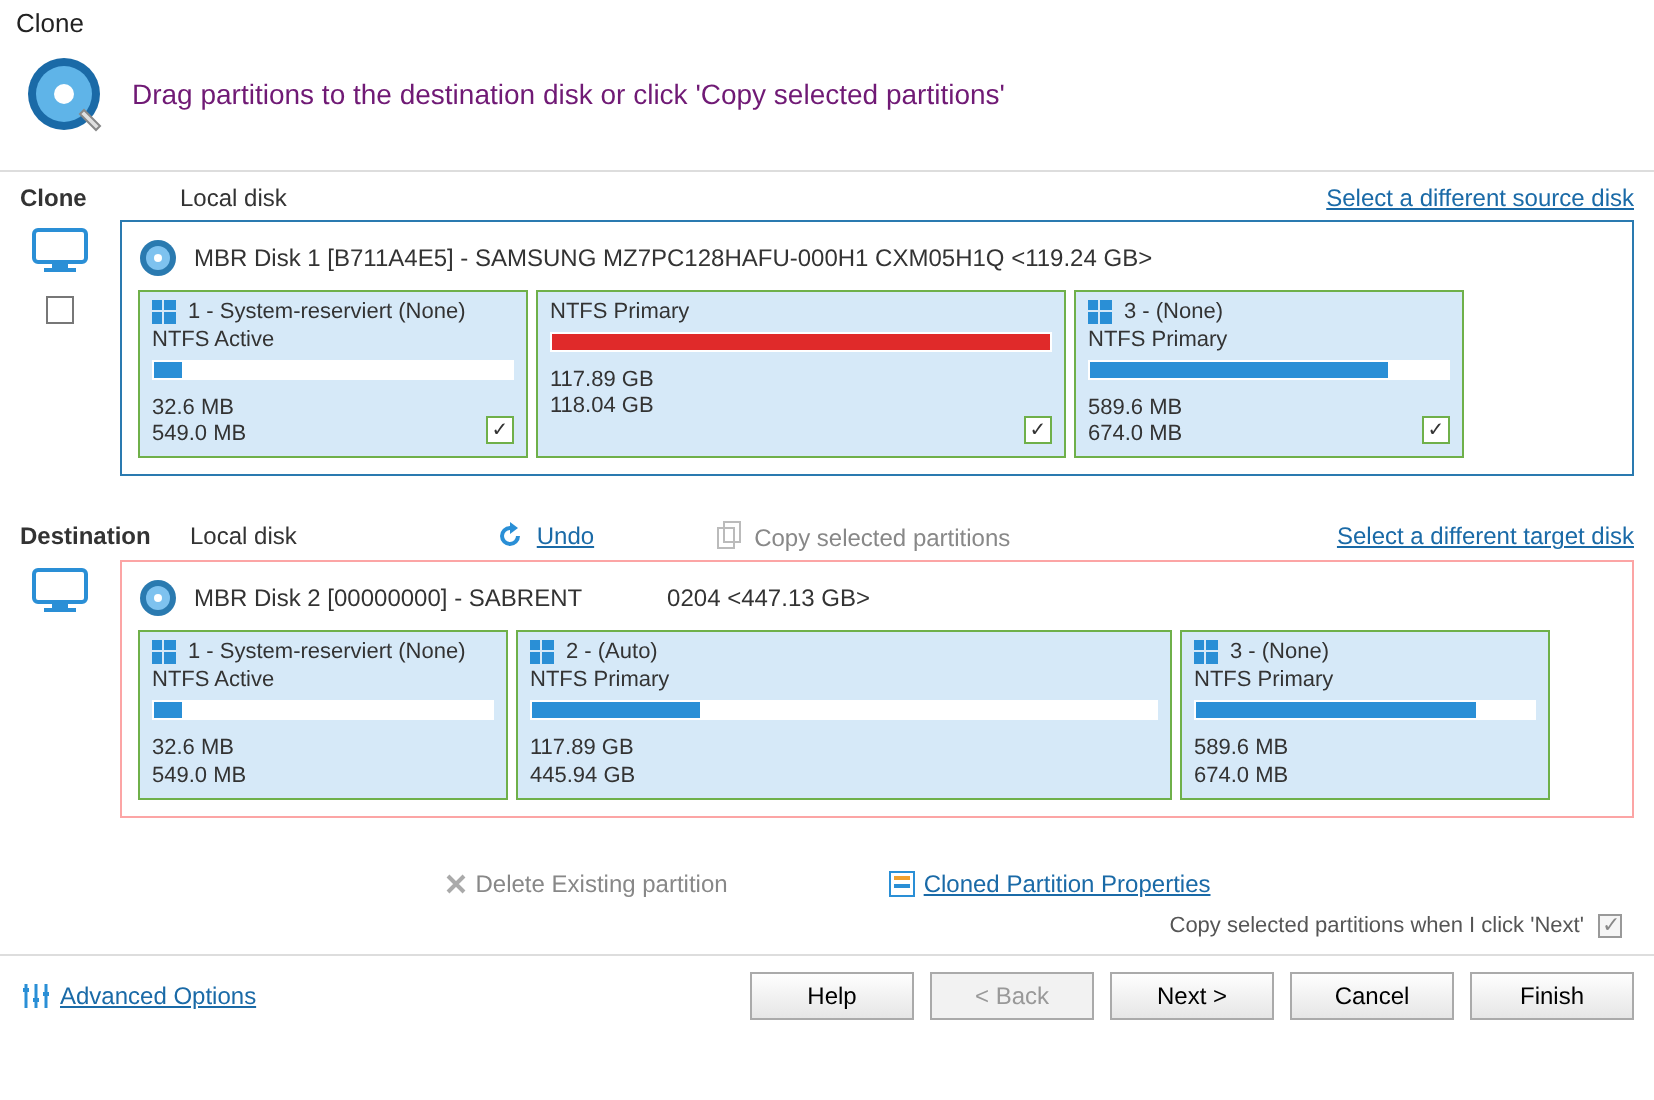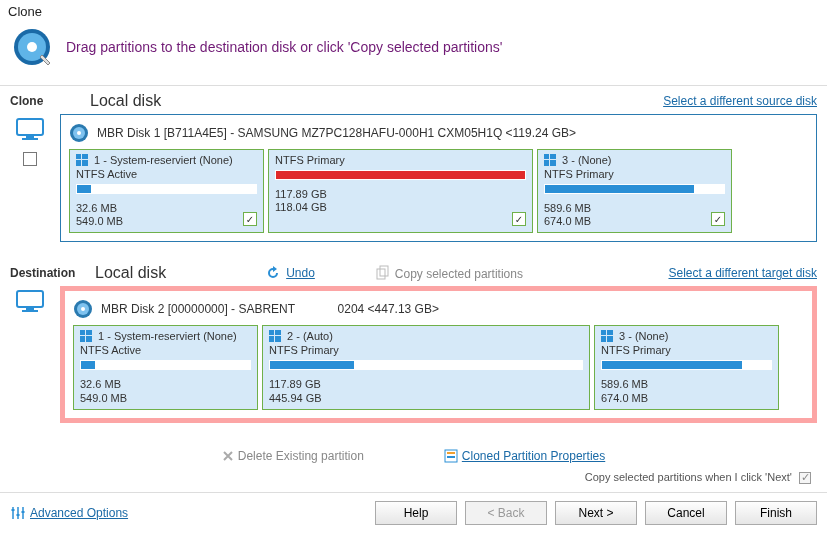--- a/index.html
+++ b/index.html
@@ -7,33 +7,33 @@
 
   .titlebar { padding: 4px 8px; font-size: 13px; color: #222; }
 
   .hero { display: flex; align-items: center; gap: 14px; padding: 4px 12px 18px 12px; border-bottom: 1px solid #ddd; }
   .hero-icon { width: 40px; height: 40px; }
   .hero-text { color: #701a75; font-size: 14px; }
 
   .section-row { display: flex; align-items: center; padding: 6px 10px 4px 10px; gap: 10px; }
   .section-label { font-weight: bold; font-size: 12px; width: 70px; }
   .dest-row .section-label { width: 75px; }
-  .local-disk { font-size: 16px; color: #333; flex: 0 0 auto; }
+  .local-disk { font-size: 12px; color: #333; flex: 0 0 auto; }
   .spacer { flex: 1; }
   .link { color: #1a6aa7; text-decoration: underline; cursor: pointer; font-size: 12px; }
   .undo-wrap { display: flex; align-items: center; gap: 4px; margin-left: 90px; }
   .copy-sel { color: #888; display: flex; align-items: flex-end; gap: 4px; margin-left: 50px; }
 
   .body-row { display: flex; gap: 10px; padding: 0 10px 16px 10px; }
   .monitor-col { width: 40px; padding-top: 4px; display:flex; flex-direction:column; align-items:center; gap:12px;}
   .monitor-icon { width: 28px; height: 22px; }
   .side-checkbox { width:14px; height:14px; border:1px solid #777; background:#fff; }
 
   .disk-frame { flex: 1; border: 1px solid #2a7ab0; padding: 8px; }
-  .disk-frame.dest { border: 5px solid #fca5a5; }
+  .disk-frame.dest { border: 1px solid #fca5a5; }
   .disk-header { display: flex; align-items: center; gap: 8px; margin-bottom: 6px; }
   .disk-info { font-size: 12px; }
 
   .parts-row { display: flex; gap: 4px; }
   .part { border: 1px solid #6fb04a; padding: 4px 6px 4px 6px; position: relative; background: #d6e9f8; }
   .part-header { display: flex; align-items: center; gap: 6px; margin-bottom: 2px; }
   .win-flag { width: 12px; height: 12px; display: inline-block; }
   .part-title { font-size: 11px; color: #333; }
   .part-sub { font-size: 11px; color: #333; margin-bottom: 4px; }
   .bar-bg { height: 10px; background: #fff; border: 1px solid #fff; position: relative; }

